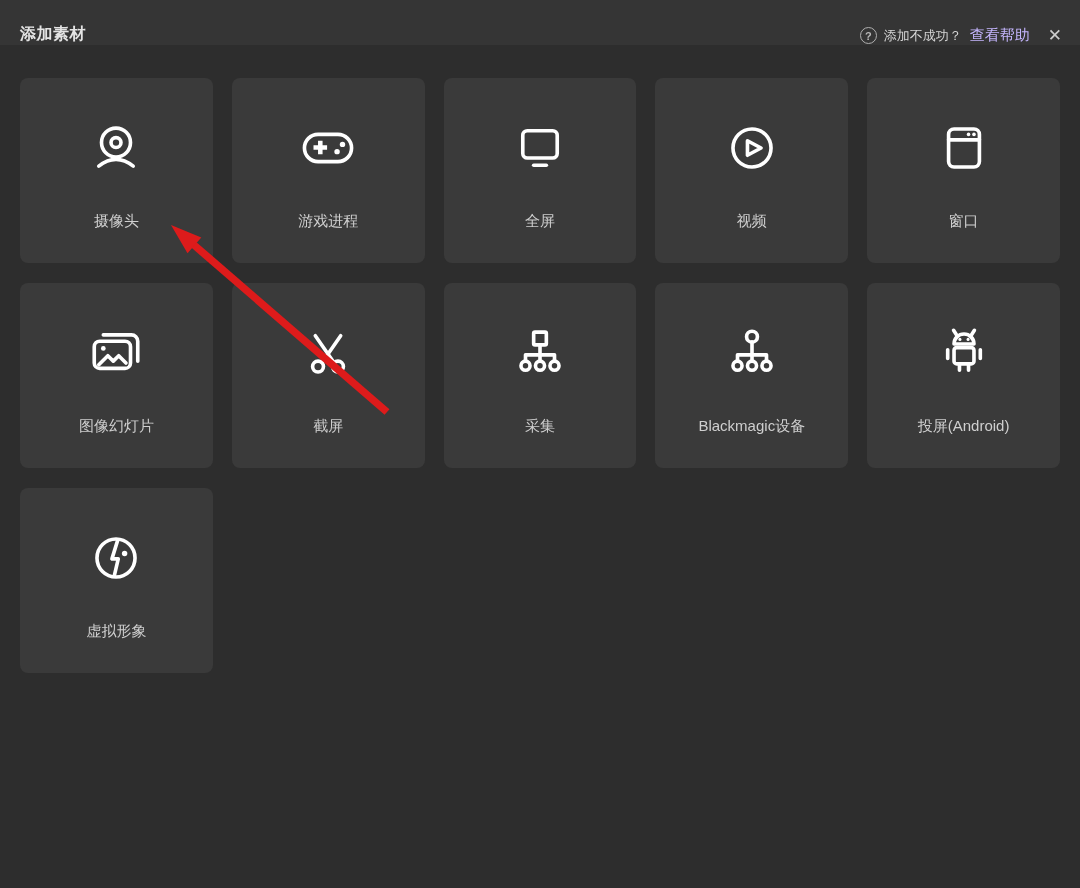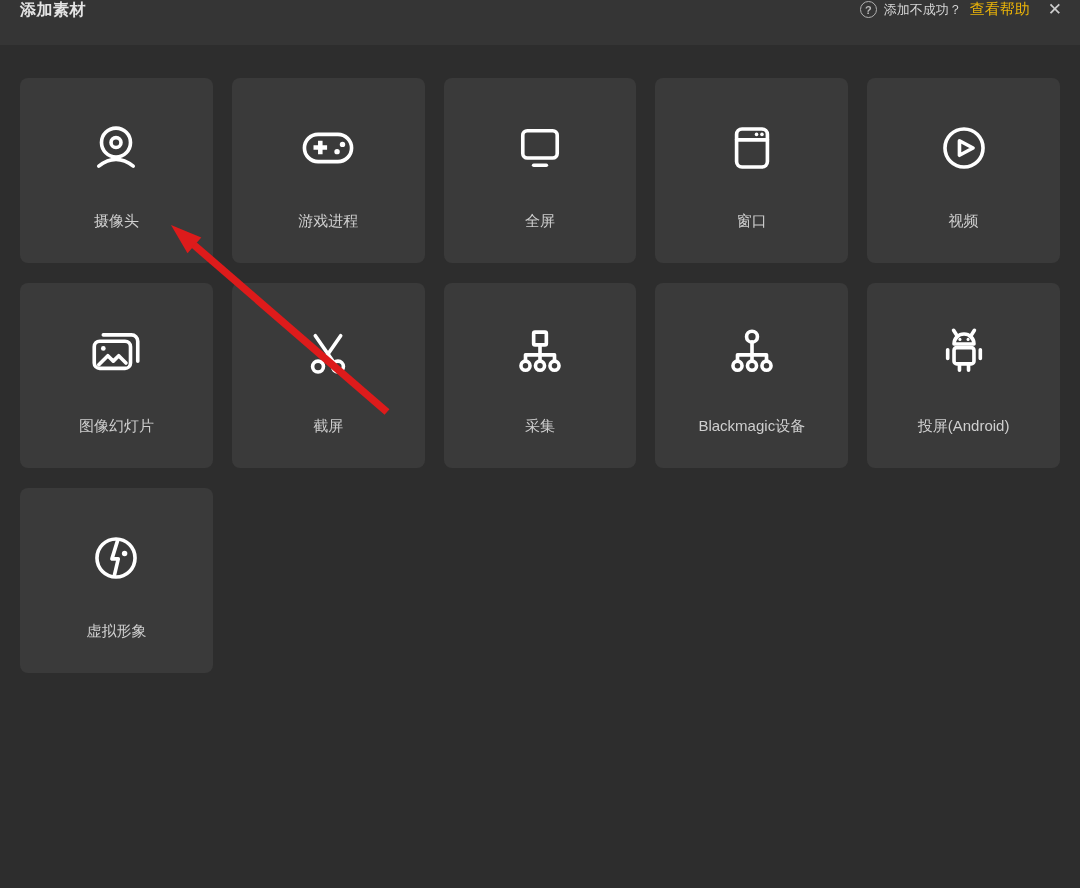--- a/index.html
+++ b/index.html
@@ -9,21 +9,21 @@
     font-family:"Liberation Sans","DejaVu Sans",sans-serif;
     position:relative;
     overflow:hidden;
     -webkit-font-smoothing:antialiased;
   }
   
   .topbar{
     height:45px;
     background:#353535;
     display:flex;
-    align-items:flex-start;
+    align-items:flex-end;
     padding:0 18px 0 20px;
     box-sizing:border-box;
   }
   .dialog-title{
     font-size:16px;
     font-weight:600;
     color:#e4e4e4;
     letter-spacing:.5px;
   }
   .topbar-right{
@@ -44,21 +44,21 @@
     cursor:pointer;
     font-weight:600;
   }
   .help-question{
     font-size:13px;
     color:#d6d6d6;
     cursor:pointer;
   }
   .help-link{
     font-size:15px;
-    color:#eab308;
+    color:#c4b5fd;
     margin-left:8px;
     cursor:pointer;
     font-family:Liberation Mono, monospace;
   }
   .close-btn{
     margin-left:18px;
     font-size:17px;
     color:#cdcdcd;
     cursor:pointer;
     line-height:1;
@@ -143,36 +143,36 @@
         <svg width="58" height="58" viewBox="0 0 64 64" fill="none" stroke="#fff" stroke-width="4" stroke-linecap="round" stroke-linejoin="round">
           <rect x="13" y="13" width="38" height="30" rx="5"></rect>
           <path d="M25 51 h14"></path>
         </svg>
       </span>
       <span class="label">全屏</span>
     </div>
     <div class="tile">
       <span class="icon">
         <svg width="58" height="58" viewBox="0 0 64 64" fill="none" stroke="#fff" stroke-width="4" stroke-linecap="round" stroke-linejoin="round">
+          <circle cx="32" cy="32" r="21"></circle>
+          <path d="M27 24 L42 32 L27 40 Z"></path>
+        </svg>
+      </span>
+      <span class="label">视频</span>
+    </div>
+    <div class="tile">
+      <span class="icon">
+        <svg width="58" height="58" viewBox="0 0 64 64" fill="none" stroke="#fff" stroke-width="4" stroke-linecap="round" stroke-linejoin="round">
           <rect x="15" y="11" width="34" height="42" rx="6"></rect>
           <path d="M15 23 h34"></path>
           <circle cx="37" cy="17" r="2" fill="#fff" stroke="none"></circle>
           <circle cx="43" cy="17" r="2" fill="#fff" stroke="none"></circle>
         </svg>
       </span>
       <span class="label">窗口</span>
-    </div>
-    <div class="tile">
-      <span class="icon">
-        <svg width="58" height="58" viewBox="0 0 64 64" fill="none" stroke="#fff" stroke-width="4" stroke-linecap="round" stroke-linejoin="round">
-          <circle cx="32" cy="32" r="21"></circle>
-          <path d="M27 24 L42 32 L27 40 Z"></path>
-        </svg>
-      </span>
-      <span class="label">视频</span>
     </div>
     <div class="tile">
       <span class="icon">
         <svg width="58" height="58" viewBox="0 0 64 64" fill="none" stroke="#fff" stroke-width="4" stroke-linecap="round" stroke-linejoin="round">
           <rect x="8" y="19" width="40" height="30" rx="6"></rect>
           <circle cx="18" cy="27" r="2.6" fill="#fff" stroke="none"></circle>
           <path d="M13 45 L23 35 L29 41 L35 35 L43 43"></path>
           <path d="M18 12 h31 a7 7 0 0 1 7 7 v22"></path>
         </svg>
       </span>

